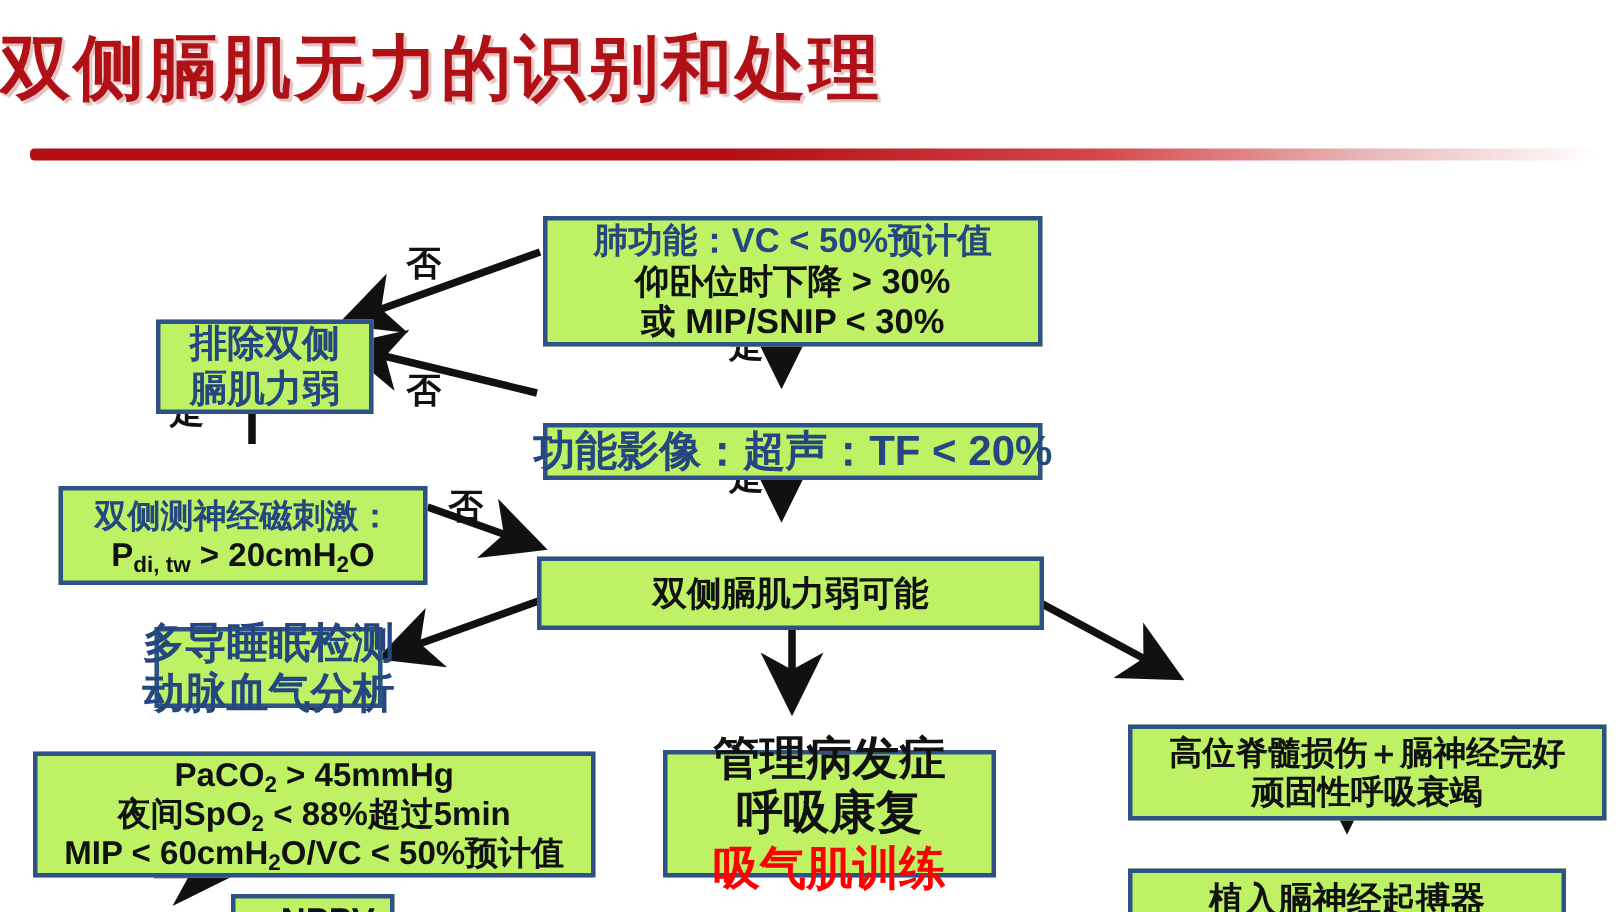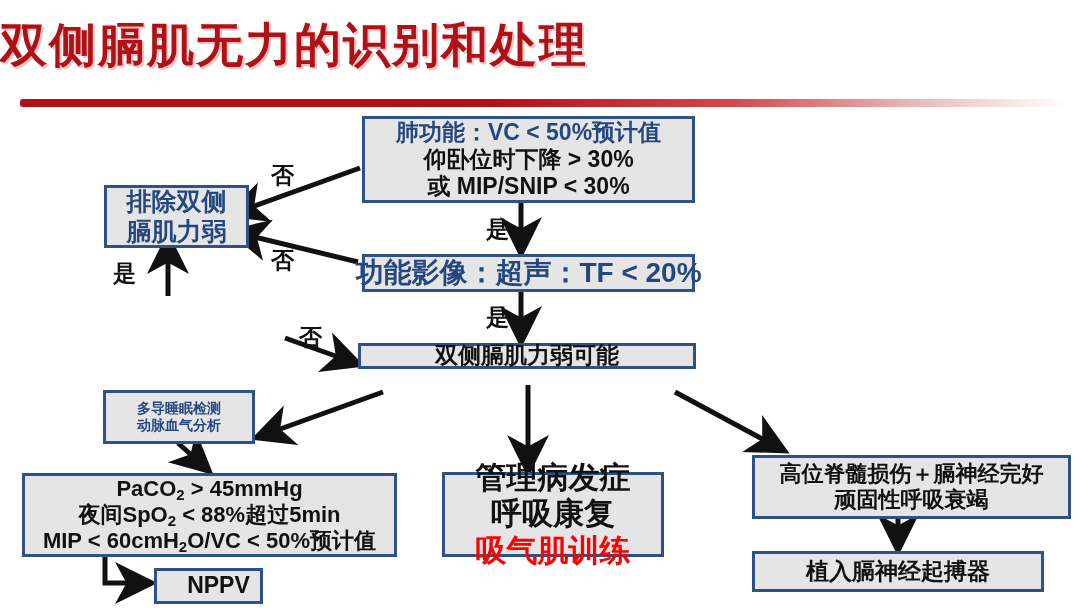--- a/index.html
+++ b/index.html
@@ -25,30 +25,31 @@
     position:absolute;left:20px;top:99px;width:1045px;height:8px;
     background:linear-gradient(to right,#b30f14 0%,#b30f14 45%,#d4464a 68%,#e8b5b6 85%,#ffffff 100%);
     border-radius:3px;
   }
 
   
   .box{
     position:absolute;
     box-sizing:border-box;
     border:3px solid #2e5288;
-    background:#e5e5e5;
+    background:#bef264;
     display:flex;
     flex-direction:column;
     align-items:center;
     justify-content:center;
     text-align:left;
     font-weight:bold;
     line-height:1.18;
     color:#111111;
     white-space:nowrap;
+    margin-top:28px;
   }
   .box .ln{display:block;}
   .navy{color:#23477e;}
   .red{color:#ff0000;}
   sub{font-size:.68em;vertical-align:baseline;position:relative;top:.28em;}
 
   
   svg.arrows{position:absolute;left:0;top:0;width:1080px;height:608px;pointer-events:none;}
 
   
@@ -115,26 +116,30 @@
     <span class="ln navy">排除双侧</span>
     <span class="ln navy">膈肌力弱</span>
   </div>
 
   <div class="box" style="left:362px;top:254px;width:333px;height:38px;font-size:28px;">
     <span class="ln">
       <span class="navy">功能影像：超声：TF &lt; 20%</span>
     </span>
   </div>
 
+  <div class="box" style="left:39px;top:296px;width:246px;height:66px;font-size:22px;">
+    <span class="ln navy">双侧测神经磁刺激：</span>
+    <span class="ln"><span>P</span><sub>di, tw</sub><span> &gt; 20cmH</span><sub>2</sub><span>O</span></span>
+  </div>
 
-  <div class="box" style="left:358px;top:343px;width:338px;height:26px;font-size:23px;">
+  <div class="box" style="left:358px;top:343px;width:338px;height:49px;font-size:23px;">
     <span class="ln">双侧膈肌力弱可能</span>
   </div>
 
-  <div class="box" style="left:103px;top:390px;width:152px;height:54px;font-size:14px;">
+  <div class="box" style="left:103px;top:390px;width:152px;height:54px;font-size:28px;">
     <span class="ln navy">多导睡眠检测</span>
     <span class="ln navy">动脉血气分析</span>
   </div>
 
   <div class="box" style="left:22px;top:473px;width:375px;height:84px;font-size:22px;">
     <span class="ln"><span>PaCO</span><sub>2</sub><span> &gt; 45mmHg</span></span>
     <span class="ln"><span>夜间SpO</span><sub>2</sub><span> &lt; 88%超过5min</span></span>
     <span class="ln"><span>MIP &lt; 60cmH</span><sub>2</sub><span>O/VC &lt; 50%预计值</span></span>
   </div>
 

